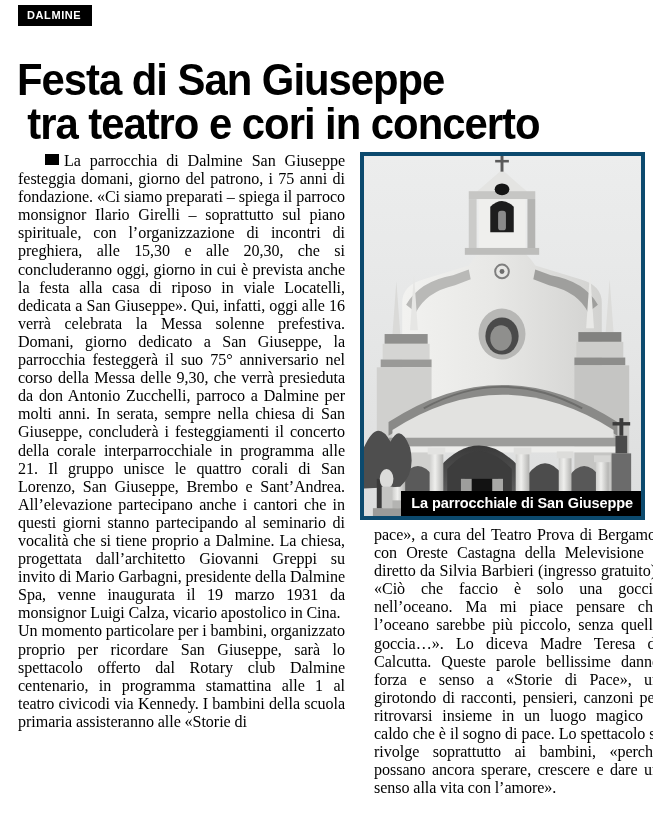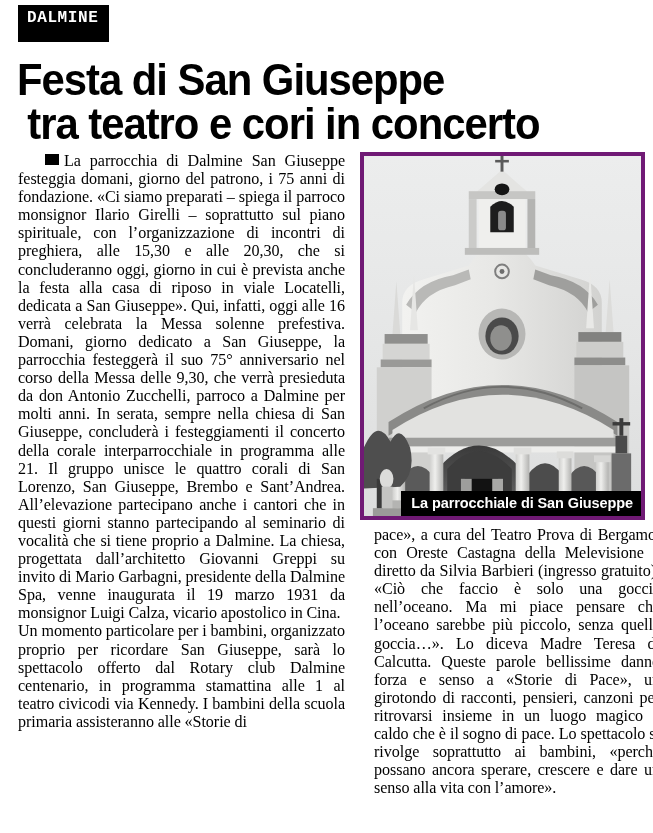--- a/index.html
+++ b/index.html
@@ -20,26 +20,26 @@
   
   .kicker-wrap {
     position: absolute;
     left: 18px;
     top: 5px;
   }
   .kicker {
     display: inline-block;
     background: #000000;
     color: #ffffff;
-    font-family: Liberation Mono, monospace;
-    font-weight: bold;
-    font-size: 16px;
+    font-family: Liberation Sans, sans-serif;
+    font-weight: bold;
+    font-size: 11px;
     letter-spacing: 0.6px;
     line-height: 1;
-    padding: 5px 11px 16px 9px;
+    padding: 5px 11px 5px 9px;
   }
 
   
   .headline {
     position: absolute;
     left: 17px;
     top: 28px;
     width: 620px;
     font-family: "Liberation Sans", sans-serif;
     font-weight: bold;
@@ -52,21 +52,21 @@
   .headline .hl-line { display: block; white-space: nowrap; }
   .headline .hl-line.second { margin-left: 11px; }
 
   
   .photo-block {
     position: absolute;
     left: 360px;
     top: 152px;
     width: 285px;
     height: 368px;
-    border: 4px solid #701a75;
+    border: 4px solid #0c4a6e;
     box-sizing: border-box;
     background: #d9d9d9;
     overflow: hidden;
   }
   .photo-block svg { display: block; width: 100%; height: 100%; }
 
   .photo-caption {
     position: absolute;
     right: 0;
     bottom: 0;

